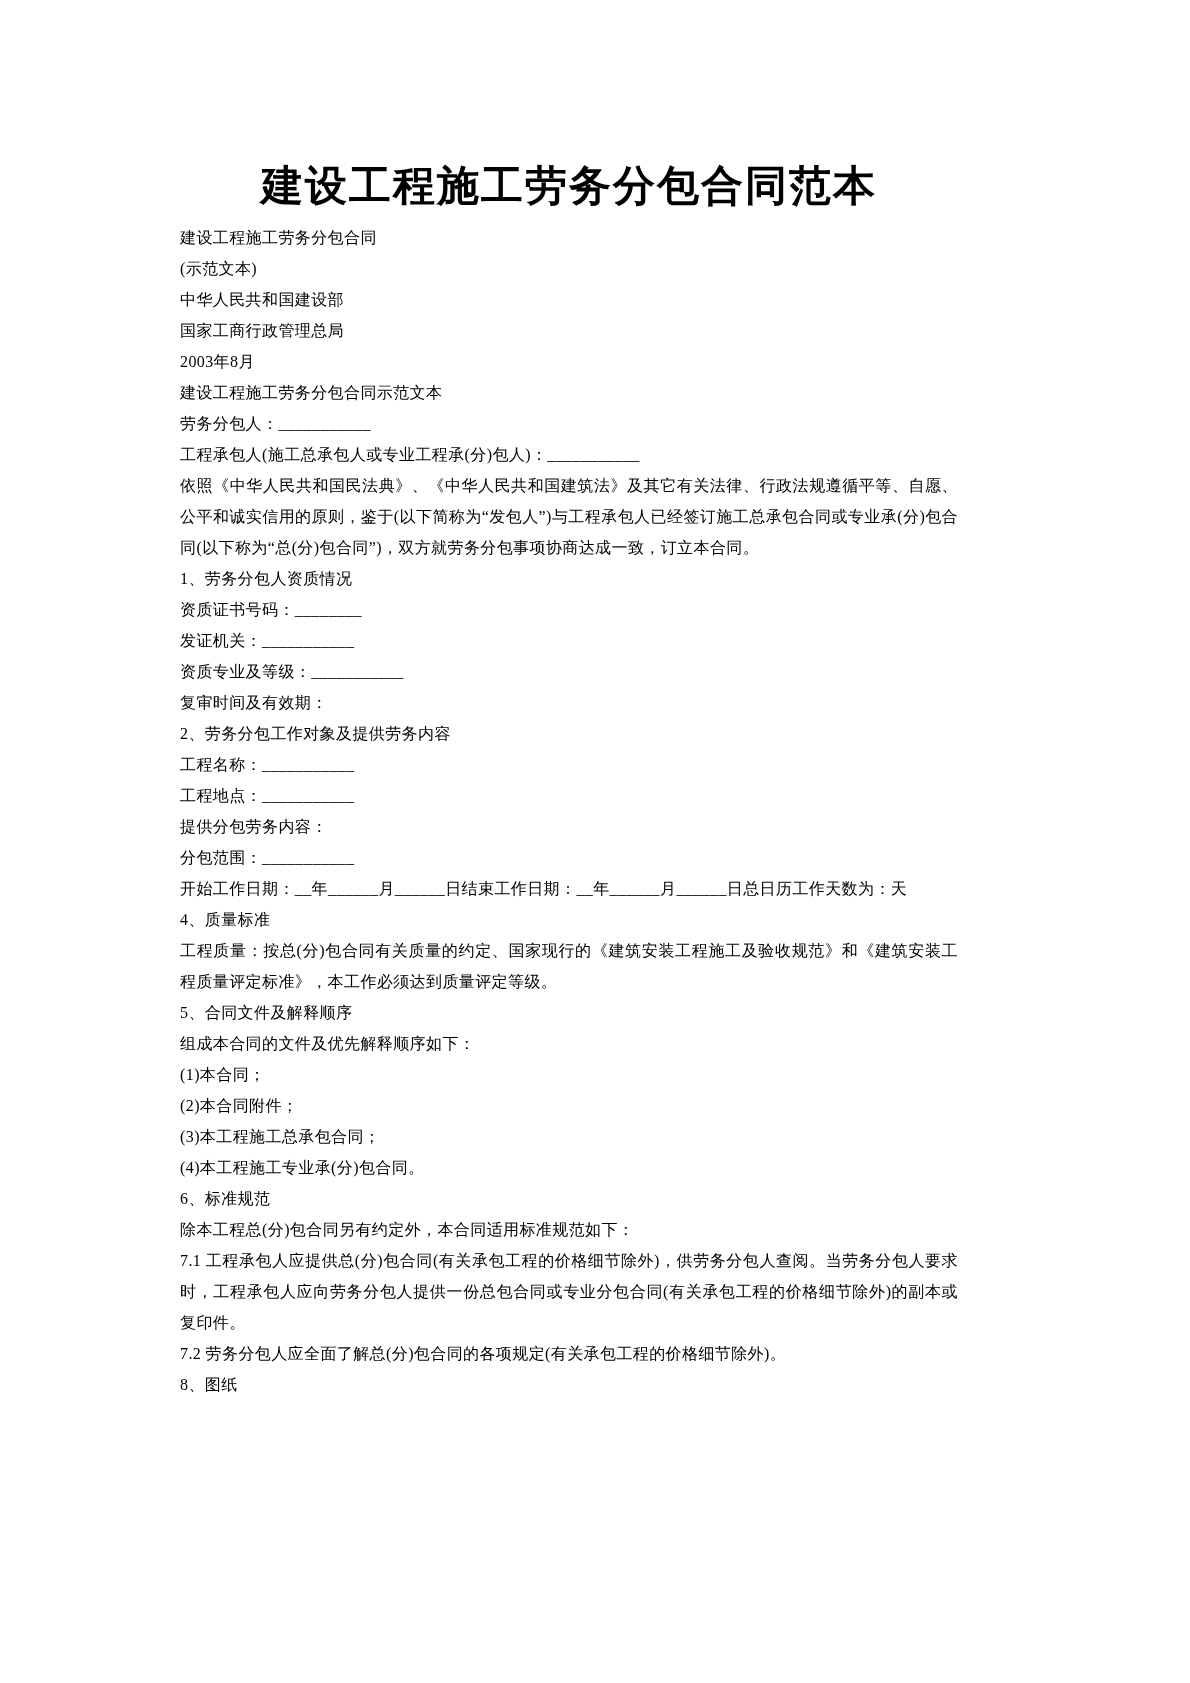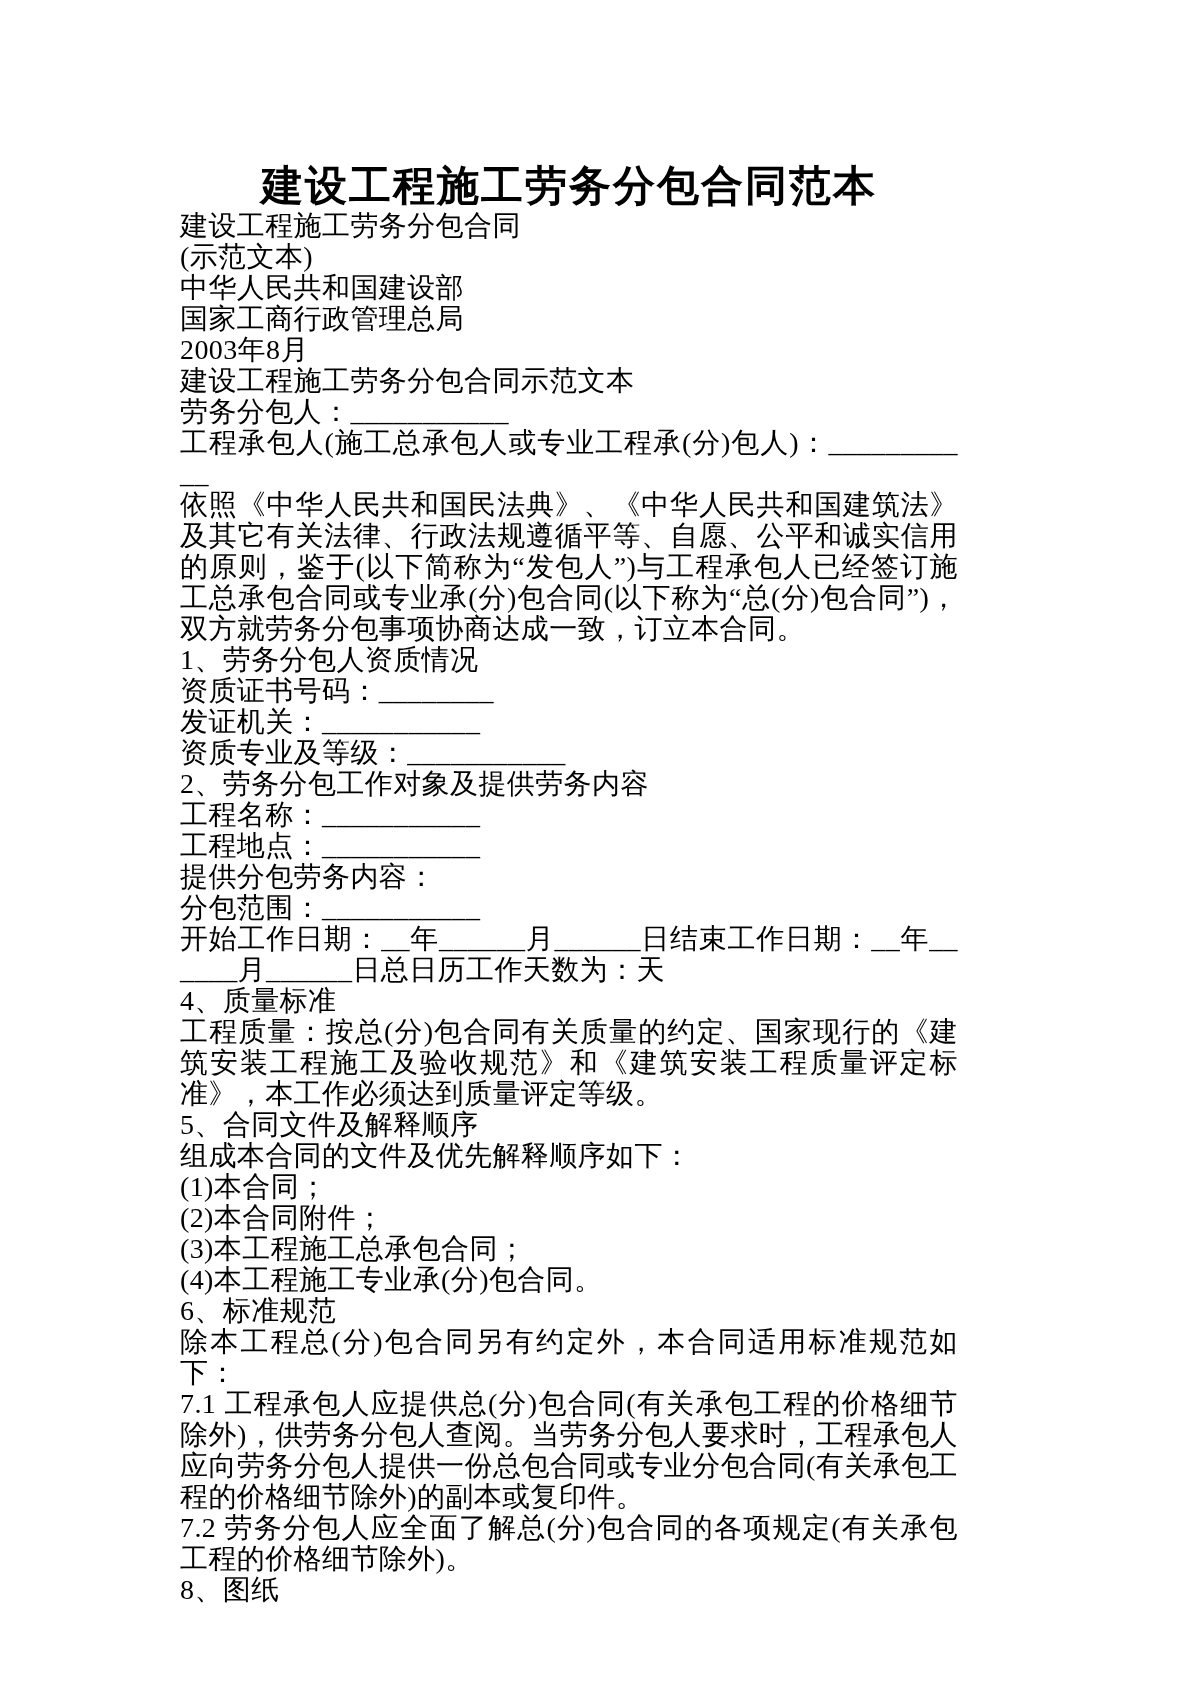--- a/index.html
+++ b/index.html
@@ -20,25 +20,25 @@
     left: 180px;
     top: 163px;
     width: 778px;
   }
   .doc-title {
     font-size: 42px;
     line-height: 47px;
     font-weight: bold;
     text-align: center;
     letter-spacing: 2px;
-    margin: 0 0 0 0;
+    margin: 0 0 12px 0;
     white-space: nowrap;
   }
   .ln {
-    font-size: 28px;
+    font-size: 16px;
     line-height: 31px;
     letter-spacing: 0.4px;
     text-align: justify;
     word-break: break-all;
   }
 </style>
 </head>
 <body>
 
 <div class="doc">
@@ -50,20 +50,21 @@
   <div class="ln">国家工商行政管理总局</div>
   <div class="ln">2003年8月</div>
   <div class="ln">建设工程施工劳务分包合同示范文本</div>
   <div class="ln">劳务分包人：___________</div>
   <div class="ln">工程承包人(施工总承包人或专业工程承(分)包人)：___________</div>
   <div class="ln">依照《中华人民共和国民法典》、《中华人民共和国建筑法》及其它有关法律、行政法规遵循平等、自愿、公平和诚实信用的原则，鉴于(以下简称为“发包人”)与工程承包人已经签订施工总承包合同或专业承(分)包合同(以下称为“总(分)包合同”)，双方就劳务分包事项协商达成一致，订立本合同。</div>
   <div class="ln">1、劳务分包人资质情况</div>
   <div class="ln">资质证书号码：________</div>
   <div class="ln">发证机关：___________</div>
   <div class="ln">资质专业及等级：___________</div>
+  <div class="ln">复审时间及有效期：</div>
   <div class="ln">2、劳务分包工作对象及提供劳务内容</div>
   <div class="ln">工程名称：___________</div>
   <div class="ln">工程地点：___________</div>
   <div class="ln">提供分包劳务内容：</div>
   <div class="ln">分包范围：___________</div>
   <div class="ln">开始工作日期：__年______月______日结束工作日期：__年______月______日总日历工作天数为：天</div>
   <div class="ln">4、质量标准</div>
   <div class="ln">工程质量：按总(分)包合同有关质量的约定、国家现行的《建筑安装工程施工及验收规范》和《建筑安装工程质量评定标准》，本工作必须达到质量评定等级。</div>
   <div class="ln">5、合同文件及解释顺序</div>
   <div class="ln">组成本合同的文件及优先解释顺序如下：</div>

